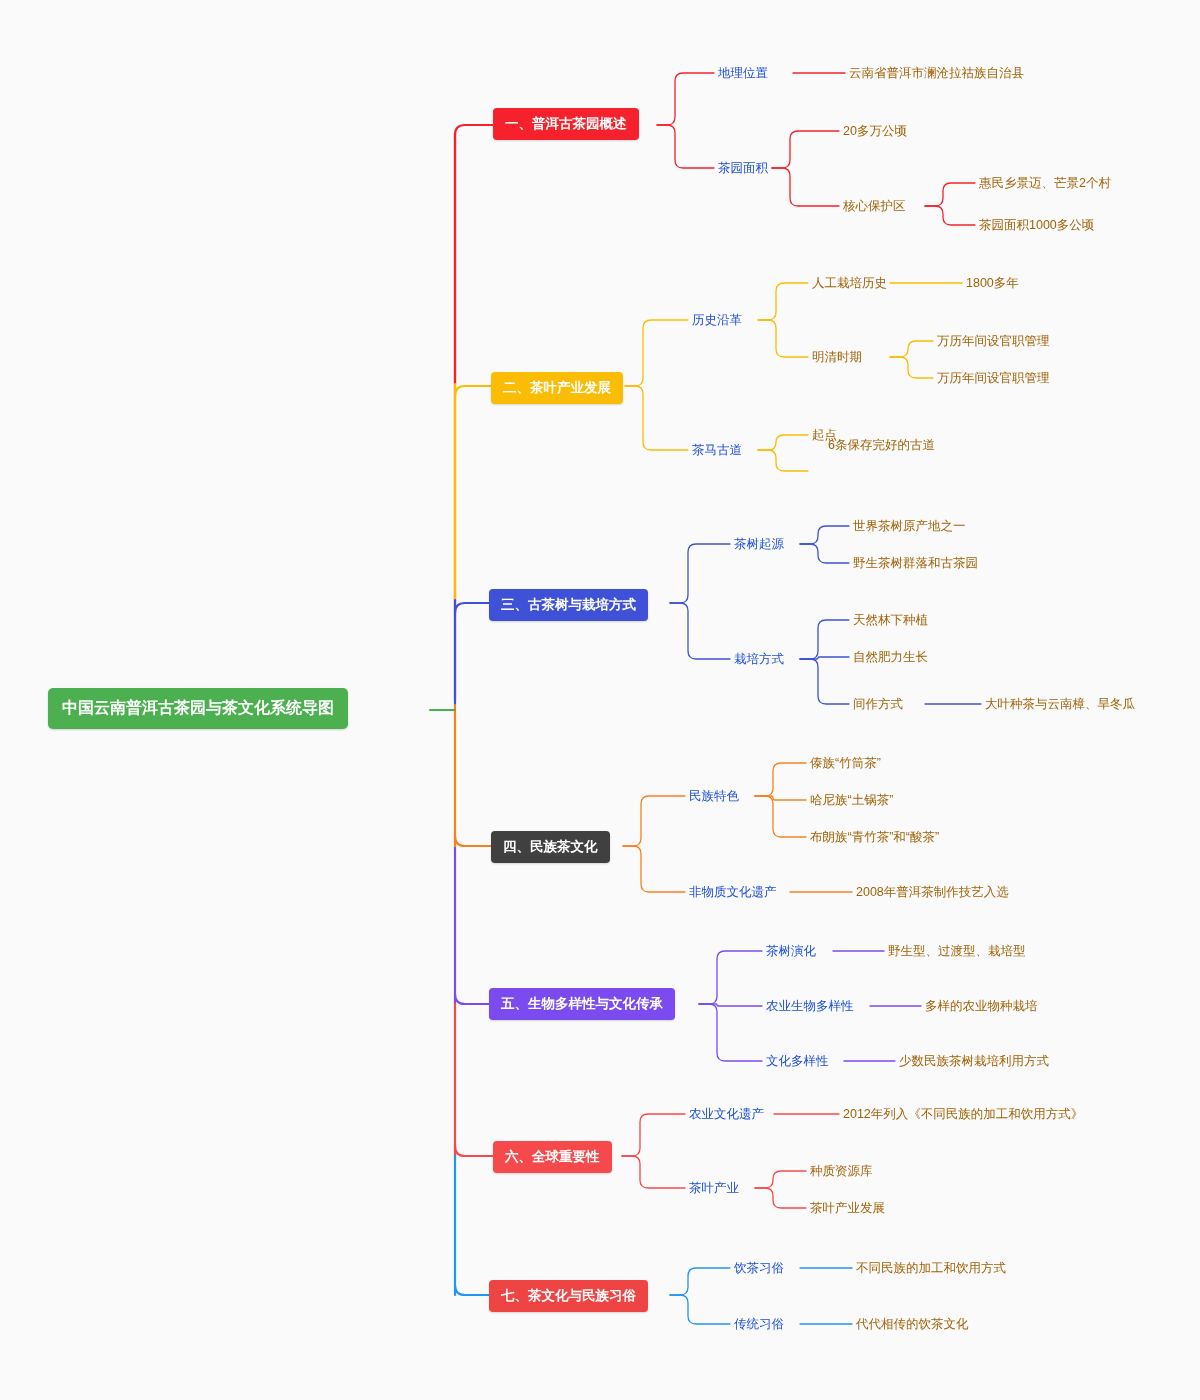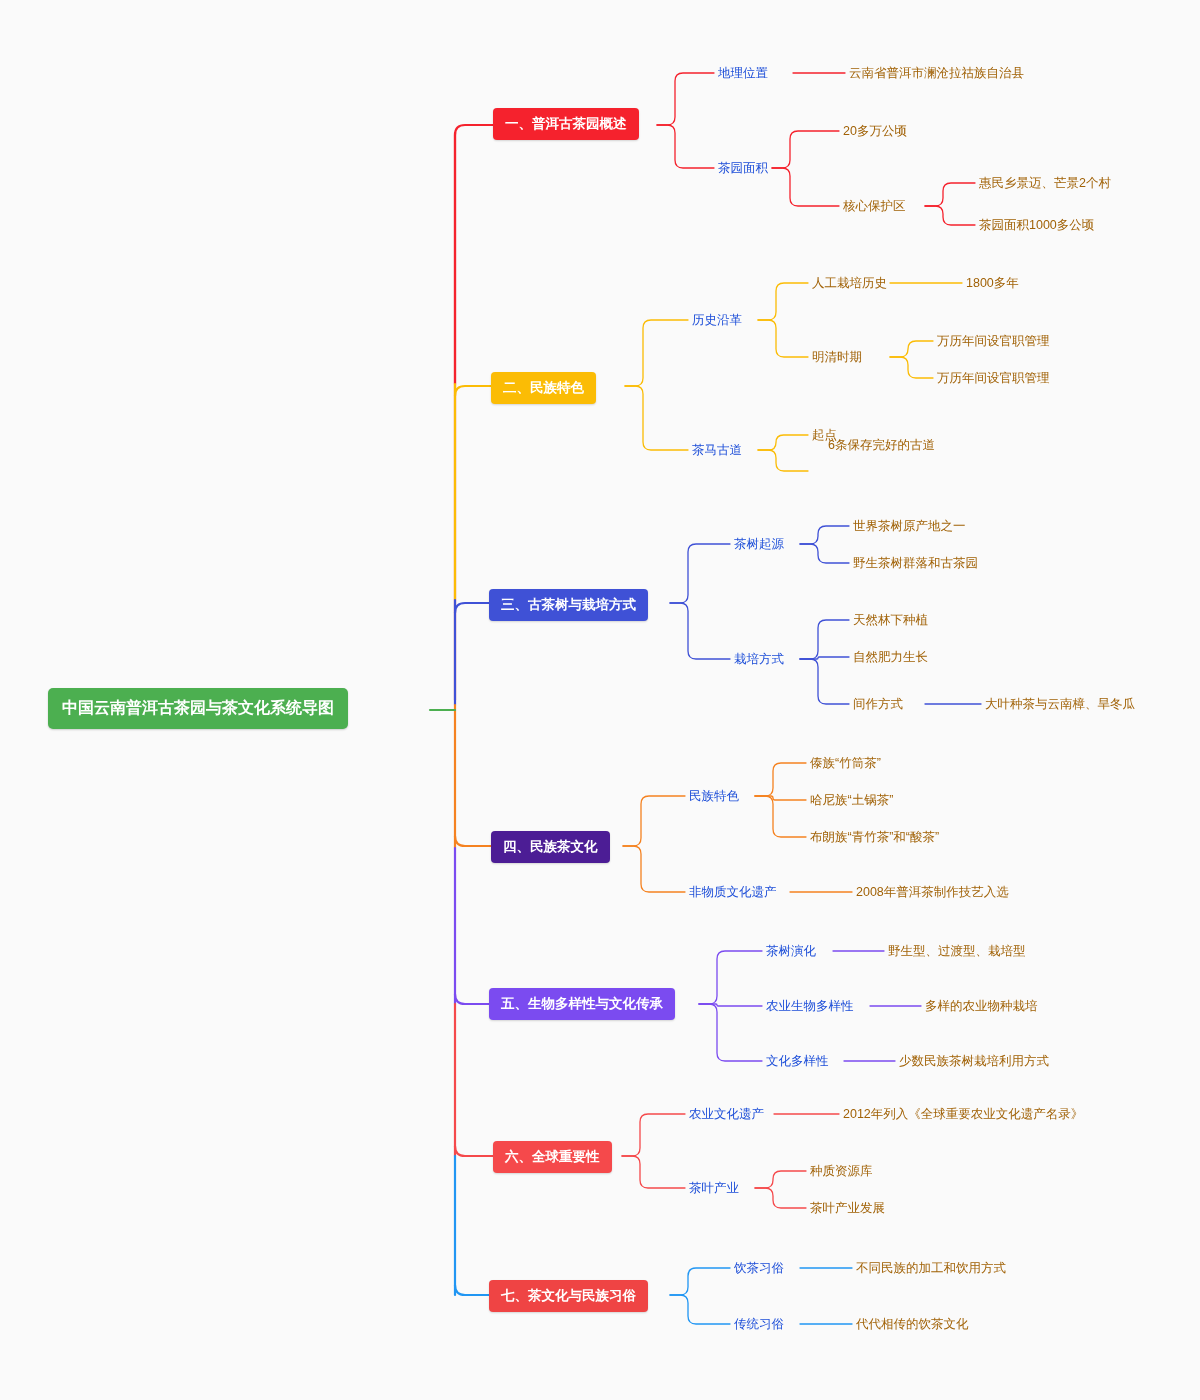--- a/index.html
+++ b/index.html
@@ -98,60 +98,60 @@
 
   <div class="node lvl1" style="left:493px;top:108px;background:#f5222d;">一、普洱古茶园概述</div>
   <div class="node lvl2" style="left:718px;top:63px;">地理位置</div>
   <div class="node lvl3" style="left:849px;top:63px;">云南省普洱市澜沧拉祜族自治县</div>
   <div class="node lvl2" style="left:718px;top:158px;">茶园面积</div>
   <div class="node lvl3" style="left:843px;top:121px;">20多万公顷</div>
   <div class="node lvl3" style="left:843px;top:196px;">核心保护区</div>
   <div class="node lvl3" style="left:979px;top:173px;">惠民乡景迈、芒景2个村</div>
   <div class="node lvl3" style="left:979px;top:215px;">茶园面积1000多公顷</div>
 
-  <div class="node lvl1" style="left:491px;top:372px;background:#fbbc05;">二、民族特色</div>
+  <div class="node lvl1" style="left:491px;top:372px;background:#fbbc05;">二、茶叶产业发展</div>
   <div class="node lvl2" style="left:692px;top:310px;">历史沿革</div>
   <div class="node lvl3" style="left:812px;top:273px;">人工栽培历史</div>
   <div class="node lvl3" style="left:966px;top:273px;">1800多年</div>
   <div class="node lvl3" style="left:812px;top:347px;">明清时期</div>
   <div class="node lvl3" style="left:937px;top:331px;">万历年间设官职管理</div>
   <div class="node lvl3" style="left:937px;top:368px;">万历年间设官职管理</div>
   <div class="node lvl2" style="left:692px;top:440px;">茶马古道</div>
   <div class="node lvl3" style="left:812px;top:425px;">起点</div>
   <div class="node lvl3" style="left:812px;top:435px;margin-left:16px;">6条保存完好的古道</div>
 
   <div class="node lvl1" style="left:489px;top:589px;background:#3f51d6;text-align:right;">三、古茶树与栽培方式</div>
   <div class="node lvl2" style="left:734px;top:534px;">茶树起源</div>
   <div class="node lvl3" style="left:853px;top:516px;">世界茶树原产地之一</div>
   <div class="node lvl3" style="left:853px;top:553px;">野生茶树群落和古茶园</div>
   <div class="node lvl2" style="left:734px;top:649px;">栽培方式</div>
   <div class="node lvl3" style="left:853px;top:610px;">天然林下种植</div>
   <div class="node lvl3" style="left:853px;top:647px;">自然肥力生长</div>
   <div class="node lvl3" style="left:853px;top:694px;">间作方式</div>
   <div class="node lvl3" style="left:985px;top:694px;">大叶种茶与云南樟、旱冬瓜</div>
 
-  <div class="node lvl1" style="left:491px;top:831px;background:#4c1d95;">四、民族茶文化</div>
+  <div class="node lvl1" style="left:491px;top:831px;background:#404040;">四、民族茶文化</div>
   <div class="node lvl2" style="left:689px;top:786px;">民族特色</div>
   <div class="node lvl3" style="left:810px;top:753px;">傣族“竹筒茶”</div>
   <div class="node lvl3" style="left:810px;top:790px;">哈尼族“土锅茶”</div>
   <div class="node lvl3" style="left:810px;top:827px;">布朗族“青竹茶”和“酸茶”</div>
   <div class="node lvl2" style="left:689px;top:882px;">非物质文化遗产</div>
   <div class="node lvl3" style="left:856px;top:882px;">2008年普洱茶制作技艺入选</div>
 
   <div class="node lvl1" style="left:489px;top:988px;background:#7b4bf0;">五、生物多样性与文化传承</div>
   <div class="node lvl2" style="left:766px;top:941px;">茶树演化</div>
   <div class="node lvl3" style="left:888px;top:941px;">野生型、过渡型、栽培型</div>
   <div class="node lvl2" style="left:766px;top:996px;">农业生物多样性</div>
   <div class="node lvl3" style="left:925px;top:996px;">多样的农业物种栽培</div>
   <div class="node lvl2" style="left:766px;top:1051px;">文化多样性</div>
   <div class="node lvl3" style="left:899px;top:1051px;">少数民族茶树栽培利用方式</div>
 
   <div class="node lvl1" style="left:493px;top:1141px;background:#f5494b;">六、全球重要性</div>
   <div class="node lvl2" style="left:689px;top:1104px;">农业文化遗产</div>
-  <div class="node lvl3" style="left:843px;top:1104px;">2012年列入《全球重要农业文化遗产名录》</div>
+  <div class="node lvl3" style="left:843px;top:1104px;">2012年列入《不同民族的加工和饮用方式》</div>
   <div class="node lvl2" style="left:689px;top:1178px;">茶叶产业</div>
   <div class="node lvl3" style="left:810px;top:1161px;">种质资源库</div>
   <div class="node lvl3" style="left:810px;top:1198px;">茶叶产业发展</div>
 
   <div class="node lvl1" style="left:489px;top:1280px;background:#ef4444;">七、茶文化与民族习俗</div>
   <div class="node lvl2" style="left:734px;top:1258px;">饮茶习俗</div>
   <div class="node lvl3" style="left:856px;top:1258px;">不同民族的加工和饮用方式</div>
   <div class="node lvl2" style="left:734px;top:1314px;">传统习俗</div>
   <div class="node lvl3" style="left:856px;top:1314px;">代代相传的饮茶文化</div>
 </div>

